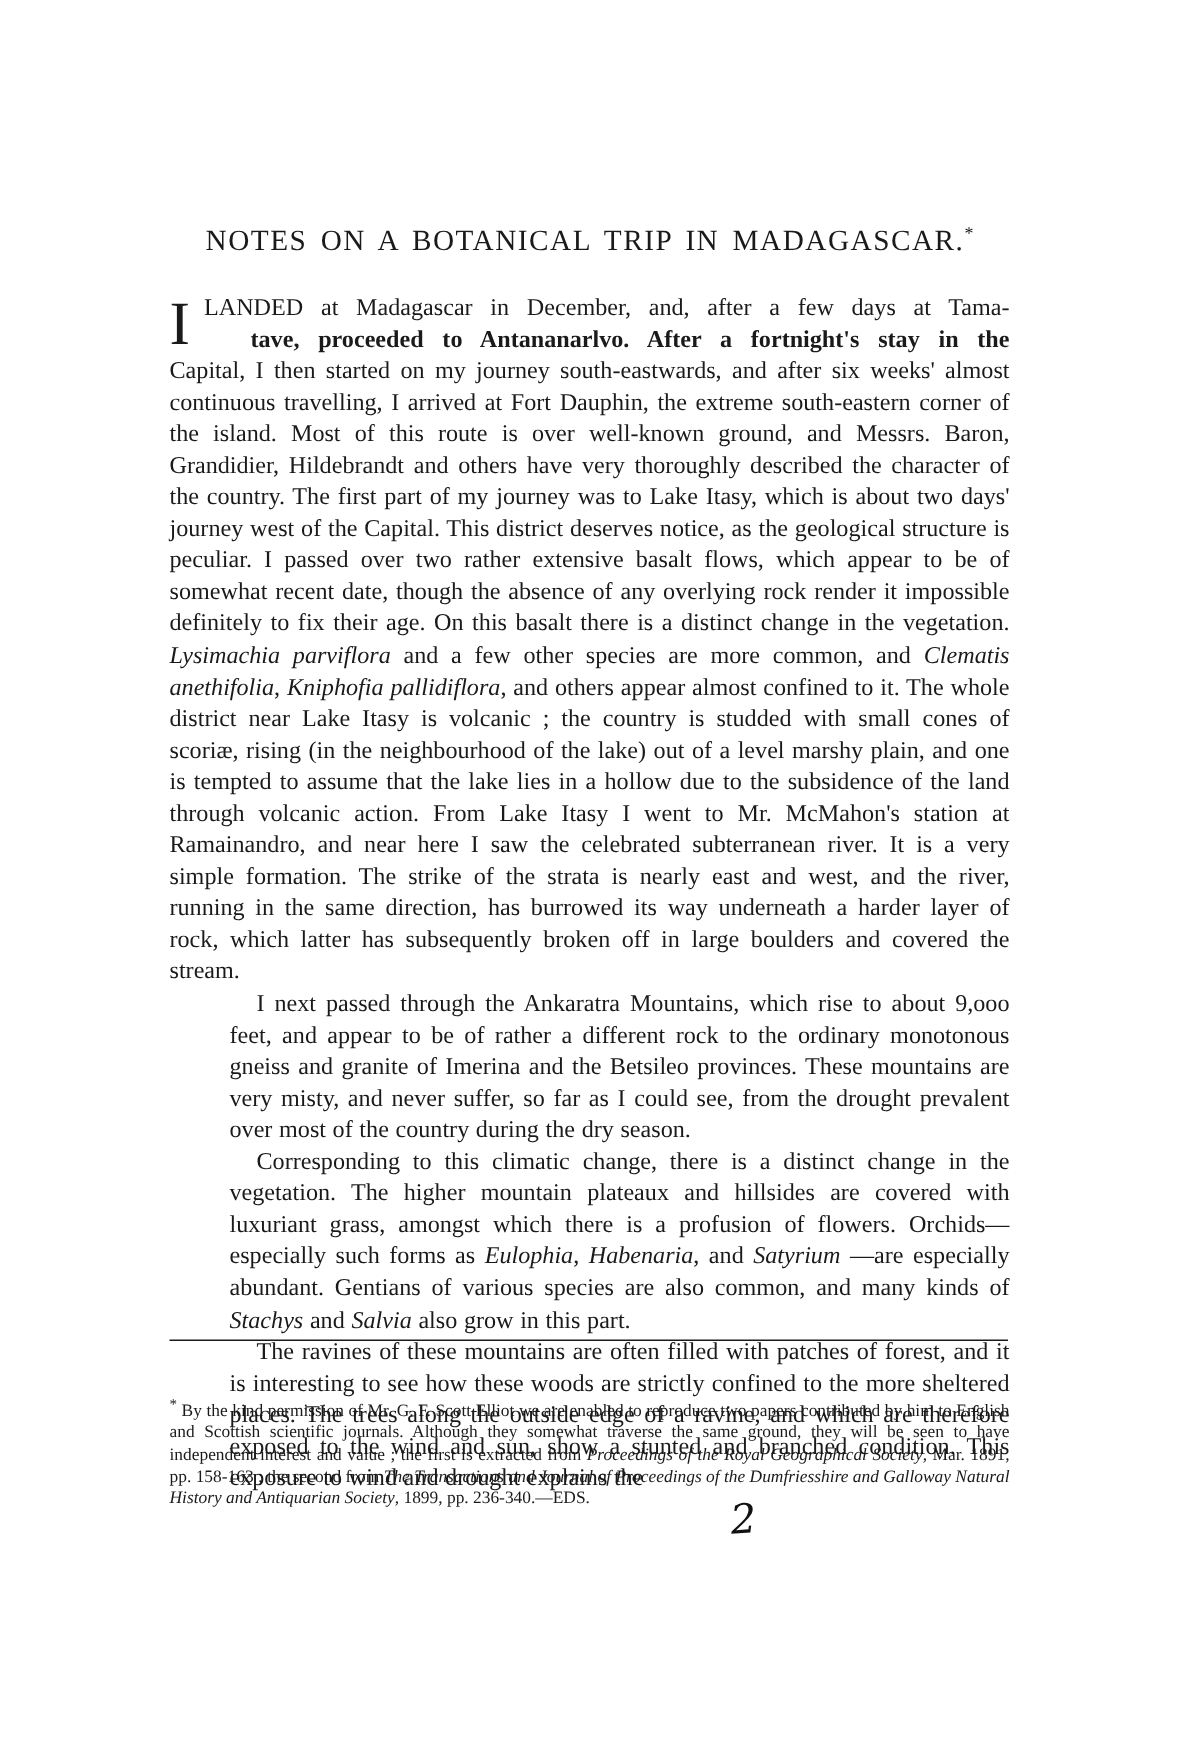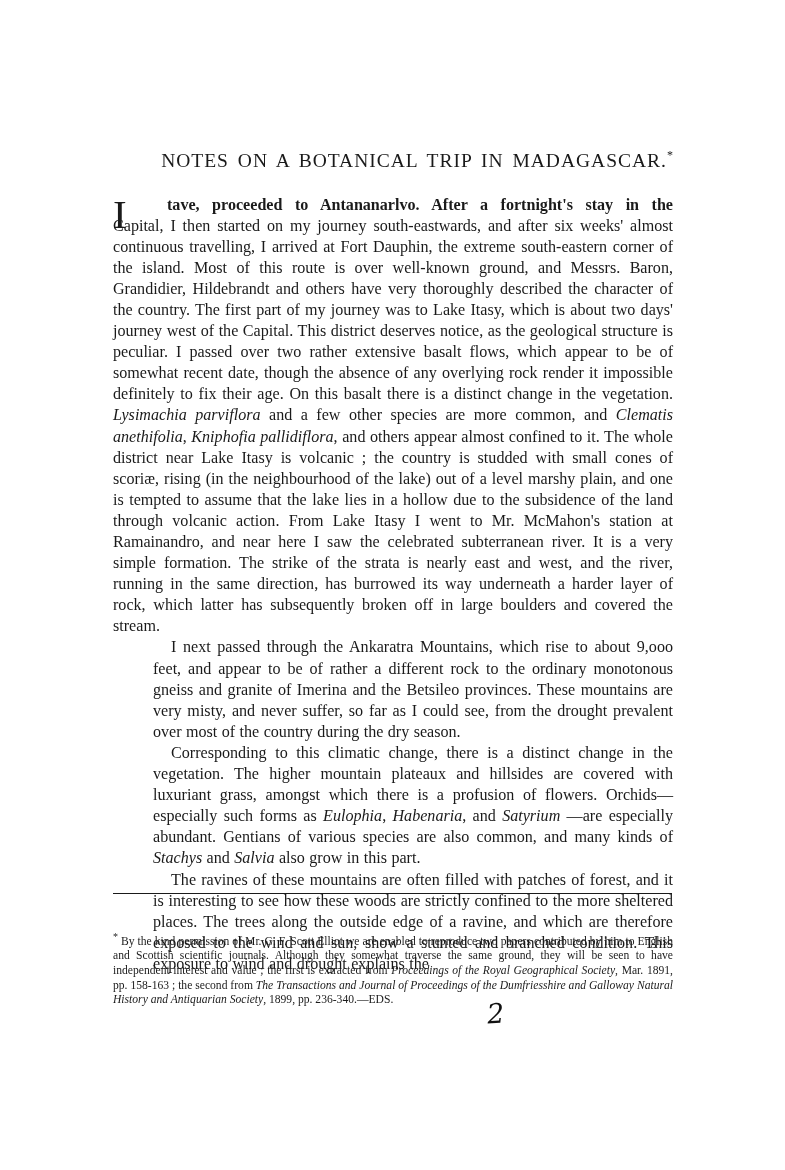--- a/index.html
+++ b/index.html
@@ -27,21 +27,21 @@
     position: absolute;
     left: 113px;
     top: 148px;
     width: 560px;
   }
 
   .page-title {
     font-size: 19.5px;
     letter-spacing: 1.0px;
     word-spacing: 3px;
-    text-align: right;
+    text-align: center;
     margin: 0 0 22px 0;
     font-weight: normal;
     white-space: nowrap;
   }
   .page-title .star {
     font-size: 12px;
     vertical-align: super;
     letter-spacing: 0;
   }
 
@@ -126,20 +126,21 @@
 <body>
 
 <div class="page">
 
   <div class="text-block">
 
     <h1 class="page-title"><span>NOTES ON A BOTANICAL TRIP  IN  MADAGASCAR.</span><span class="star">*</span></h1>
 
     <div class="body-para opening">
       <span class="dropcap">I</span>
+      <span class="jline first-line">LANDED at Madagascar in December, and, after a few days at Tama-</span>
       <span class="jline second-line">tave, proceeded to Antananarlvo.  After a fortnight's stay in the</span>
       <span>Capital, I then started on my journey south-eastwards, and after six weeks' almost continuous travelling, I arrived at Fort Dauphin, the extreme south-eastern corner of the island.  Most of this route is over well-known ground, and Messrs. Baron, Grandidier, Hildebrandt and others have very thoroughly described the character of the country.  The first part of my journey was to Lake Itasy, which is about two days' journey west of the Capital.  This district deserves notice, as the geological structure is peculiar.  I passed over two rather extensive basalt flows, which appear to be of somewhat recent date, though the absence of any overlying rock render it impossible definitely to fix their age.  On this basalt there is a distinct change in the vegetation.  </span><i>Lysimachia parviflora</i><span> and a few other species are more common, and </span><i>Clematis anethifolia</i><span>, </span><i>Kniphofia pallidiflora</i><span>, and others appear almost confined to it.  The whole district near Lake Itasy is volcanic ; the country is studded with small cones of scoriæ, rising (in the neighbourhood of the lake) out of a level marshy plain, and one is tempted to assume that the lake lies in a hollow due to the subsidence of the land through volcanic action.  From Lake Itasy I went to Mr. McMahon's station at Ramainandro, and near here I saw the celebrated subterranean river.  It is a very simple formation.  The strike of the strata is nearly east and west, and the river, running in the same direction, has burrowed its way underneath a harder layer of rock, which latter has subsequently broken off in large boulders and covered the stream.</span>
     </div>
 
     <p class="body-para">I next passed through the Ankaratra Mountains, which rise to about 9,ooo feet, and appear to be of rather a different rock to the ordinary monotonous gneiss and granite of Imerina and the Betsileo provinces. These mountains are very misty, and never suffer, so far as I could see, from the drought prevalent over most of the country during the dry season.</p>
 
     <p class="body-para"><span>Corresponding to this climatic change, there is a distinct change in the vegetation.  The higher mountain plateaux and hillsides are covered with luxuriant grass, amongst which there is a profusion of flowers. Orchids—especially such forms as </span><i>Eulophia</i><span>, </span><i>Habenaria</i><span>, and </span><i>Satyrium</i><span> —are especially abundant.  Gentians of various species are also common, and many kinds of </span><i>Stachys</i><span> and </span><i>Salvia</i><span> also grow in this part.</span></p>
 
     <p class="body-para">The ravines of these mountains are often filled with patches of forest, and it is interesting to see how these woods are strictly confined to the more sheltered places.  The trees along the outside edge of a ravine, and which are therefore exposed to the wind and sun, show a stunted and branched condition.  This exposure to wind and drought explains the</p>
 

